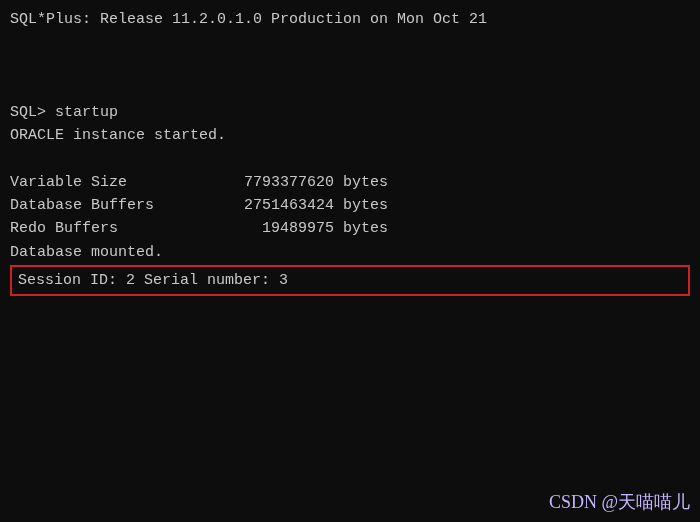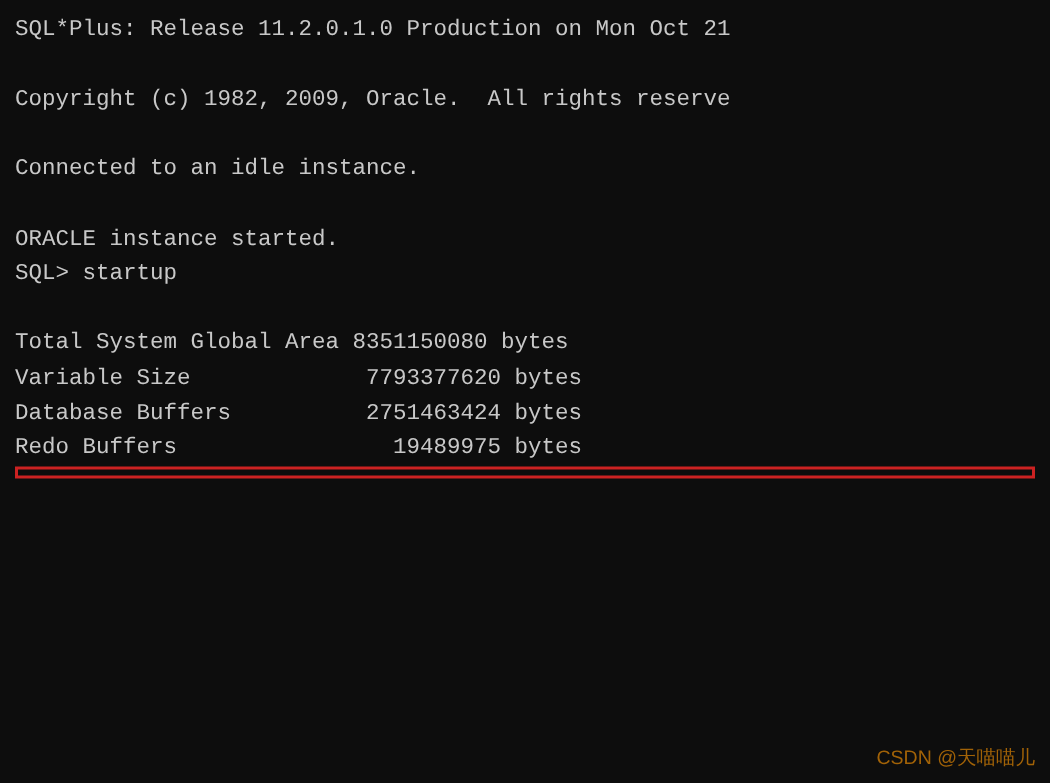--- a/index.html
+++ b/index.html
@@ -30,46 +30,45 @@
     .terminal-line {
       line-height: 1.55;
       white-space: pre;
       color: #c8c8c8;
     }
 
     .watermark {
       position: absolute;
       bottom: 8px;
       right: 10px;
-      color: #a16207;
-      font-size: 13px;
-      font-family: Liberation Sans, sans-serif;
+      color: #c4b5fd;
+      font-size: 18px;
+      font-family: Liberation Serif, serif;
     }
 
     .error-block {
       border: 2.5px solid #cc2222;
       padding: 2px 6px;
       margin: 1px 0;
     }
   </style>
 </head>
 <body>
 
 <div class="terminal">
   <div class="terminal-line">SQL*Plus: Release 11.2.0.1.0 Production on Mon Oct 21</div>
   <div class="terminal-line">&nbsp;</div>
-  <div class="terminal-line">Copyright (c) 1982, 2009, Oracle.  All rights reserve</div>
   <div class="terminal-line">&nbsp;</div>
-  <div class="terminal-line">Connected to an idle instance.</div>
   <div class="terminal-line">&nbsp;</div>
+  <div class="terminal-line">SQL&gt; startup</div>
   <div class="terminal-line">ORACLE instance started.</div>
-  <div class="terminal-line">SQL&gt; startup</div>
   <div class="terminal-line">&nbsp;</div>
-  <div class="terminal-line">Total System Global Area 8351150080 bytes</div>
   <div class="terminal-line">Variable Size             7793377620 bytes</div>
   <div class="terminal-line">Database Buffers          2751463424 bytes</div>
   <div class="terminal-line">Redo Buffers                19489975 bytes</div>
+  <div class="terminal-line">Database mounted.</div>
 
   <div class="error-block">
+    <div class="terminal-line">Session ID: 2 Serial number: 3</div>
   </div>
 
   <div class="watermark">CSDN @天喵喵儿</div>
 </div>
 
 </body></html>

